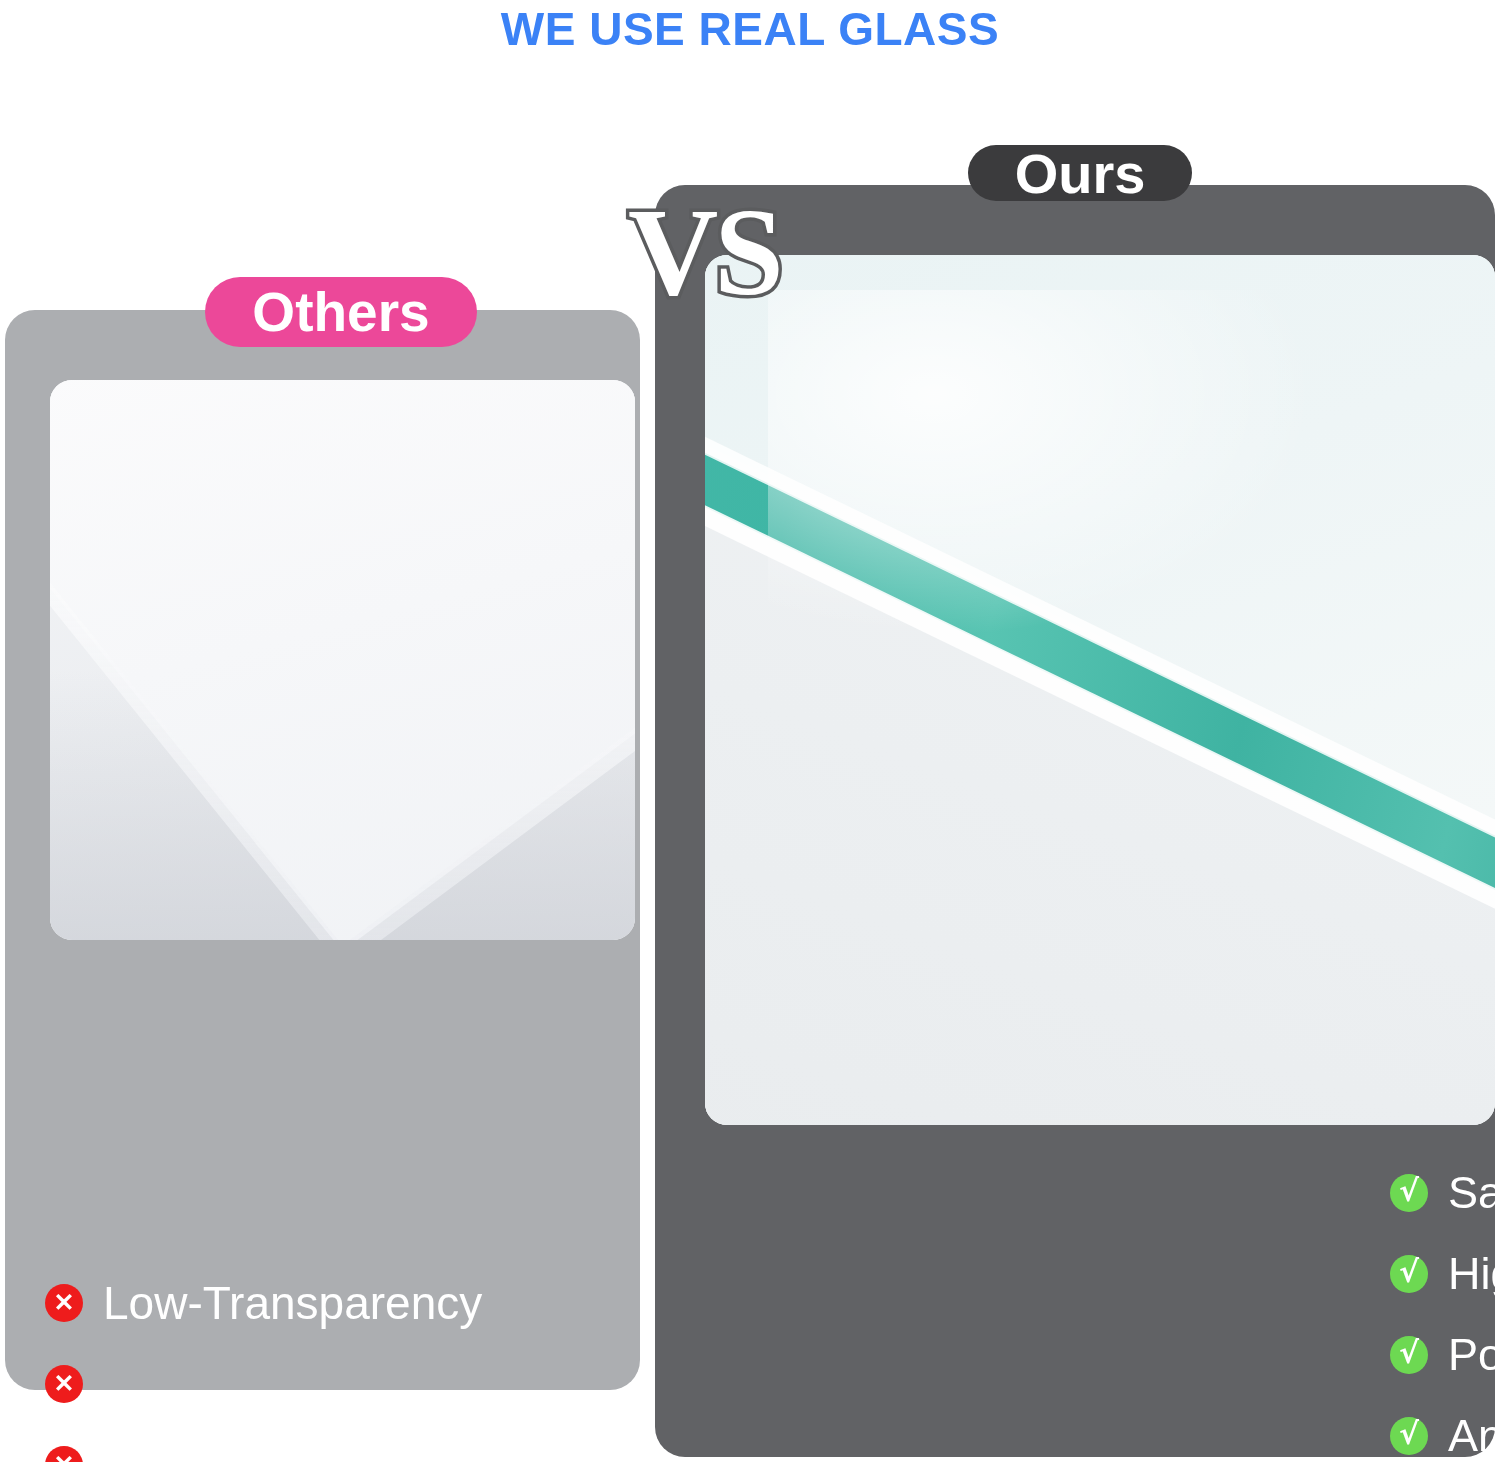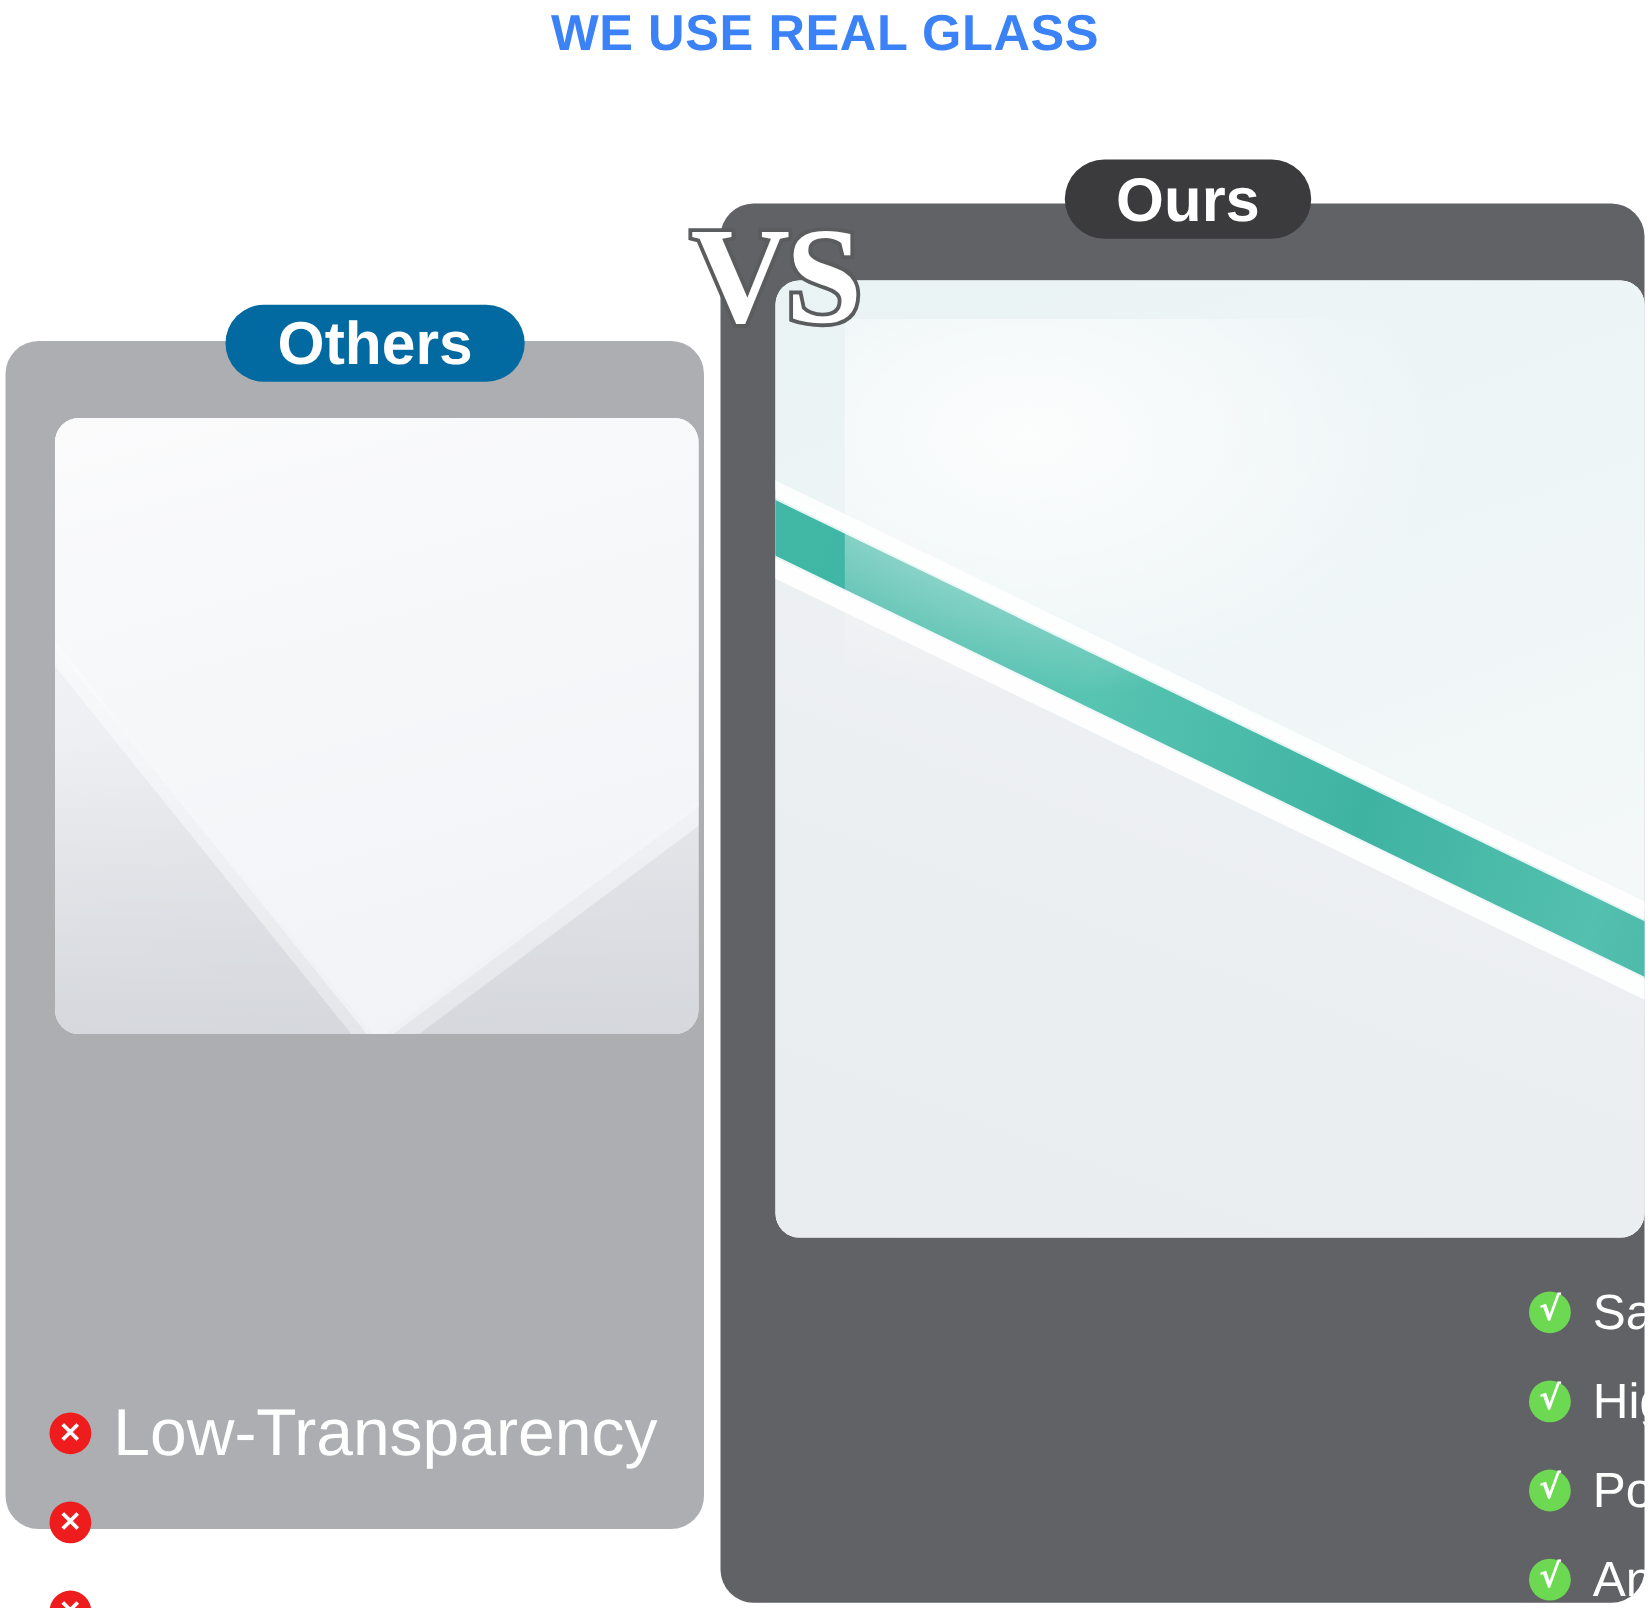--- a/index.html
+++ b/index.html
@@ -178,28 +178,28 @@
     display: flex;
     align-items: center;
     justify-content: center;
     white-space: nowrap;
   }
   #badge-others {
     left: 205px;
     top: 277px;
     width: 272px;
     height: 70px;
-    background: #0369a1;
+    background: #ec4899;
     font-size: 55px;
   }
   #badge-ours {
     left: 968px;
     top: 145px;
     width: 224px;
-    height: 72px;
+    height: 56px;
     background: #3b3b3d;
     font-size: 56px;
   }
 
   
   #vs-label {
     position: absolute;
     left: 628px;
     top: 190px;
     font-size: 125px;
@@ -263,21 +263,21 @@
     font-family: "DejaVu Sans", sans-serif;
     line-height: 1;
     padding-bottom: 3px;
     box-sizing: border-box;
   }
   .feature-text {
     color: #ffffff;
     font-family: "Liberation Sans", sans-serif;
     font-weight: normal;
   }
-  #list-others .feature-text { font-size: 60px; }
+  #list-others .feature-text { font-size: 46px; }
   #list-ours .feature-text { font-size: 45px; }
 </style>
 </head>
 <body>
 
 <div id="page-title">WE USE REAL GLASS</div>
 
 <div class="card" id="card-others">
   <div class="photo" id="photo-others">
     <div class="acrylic-bg"></div>

